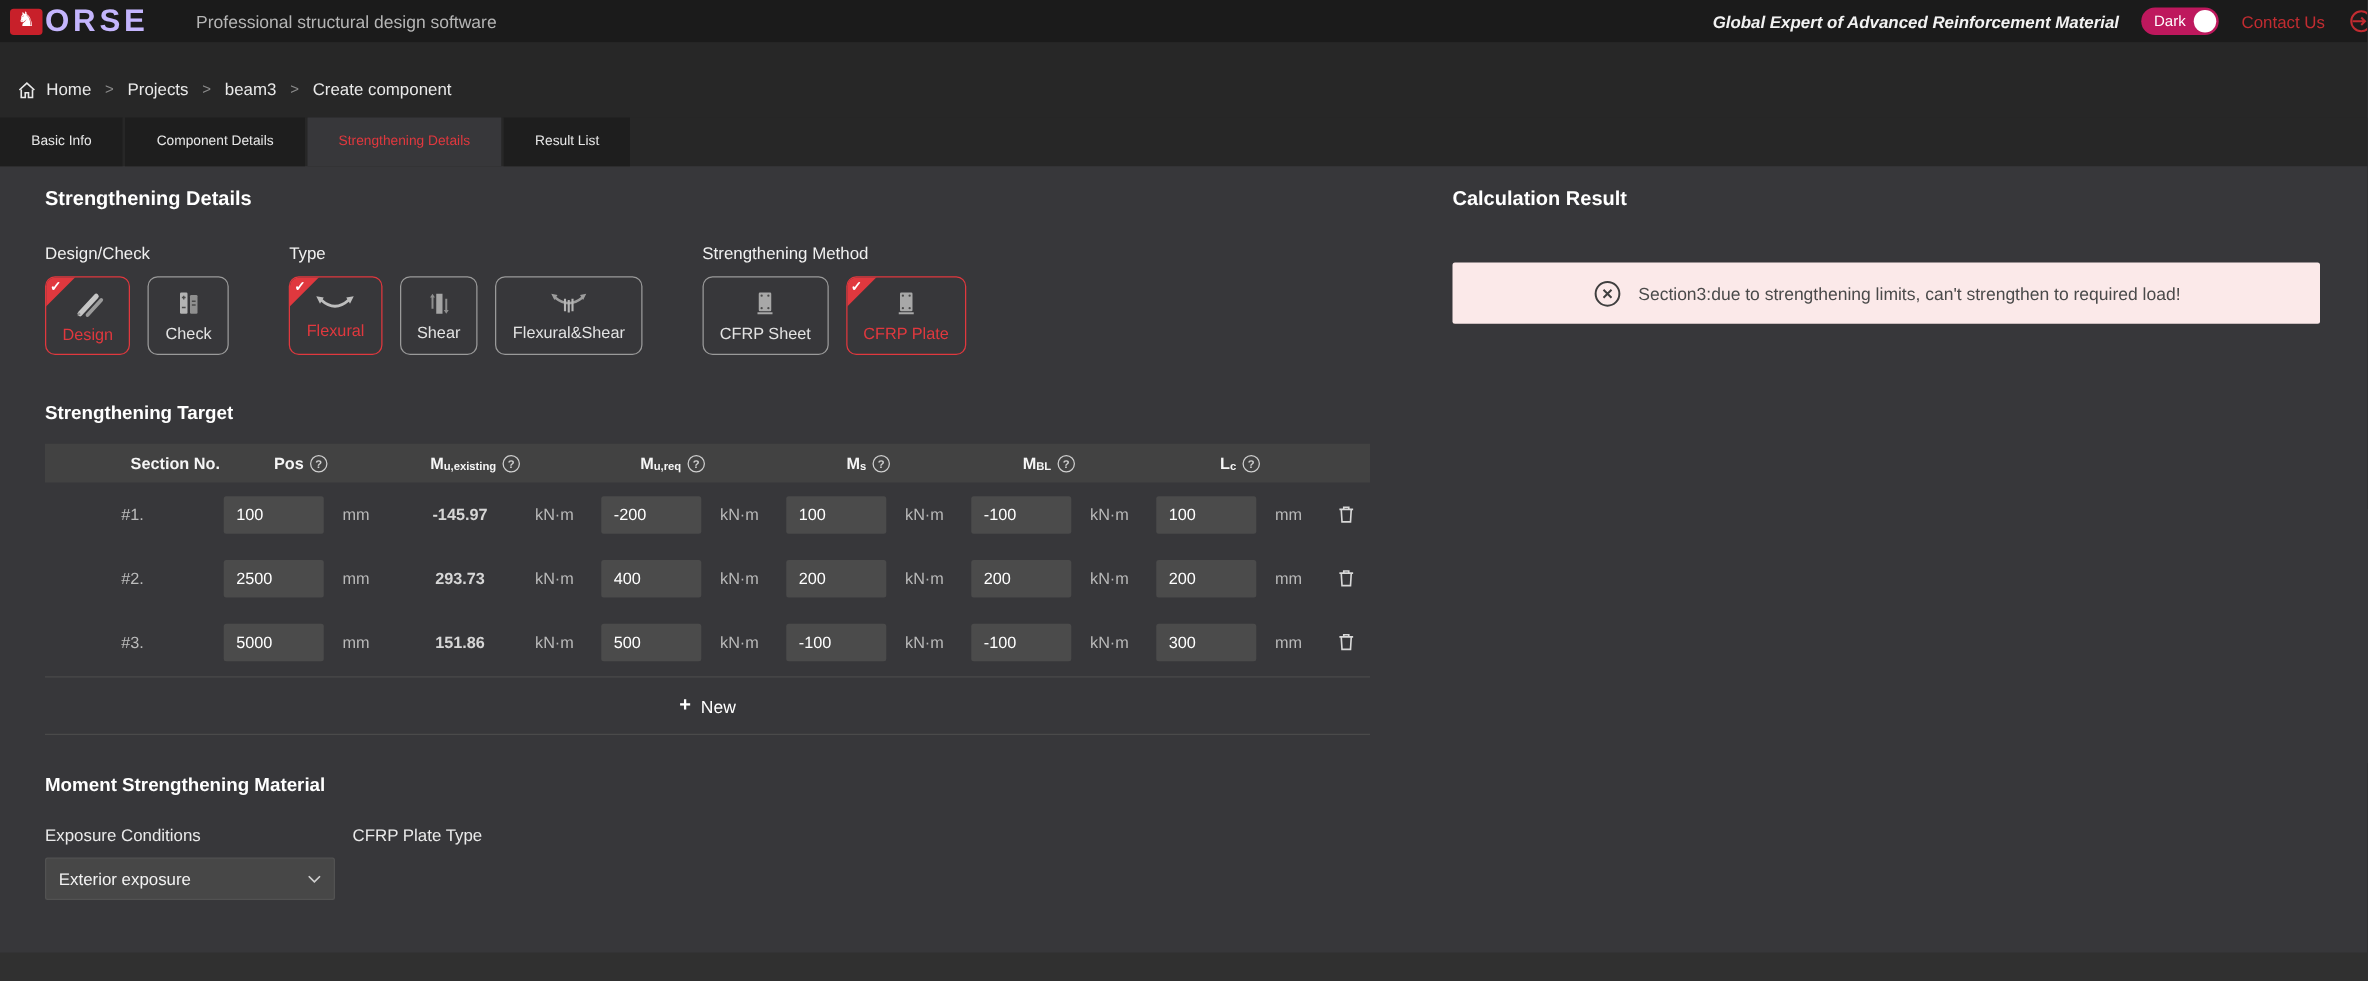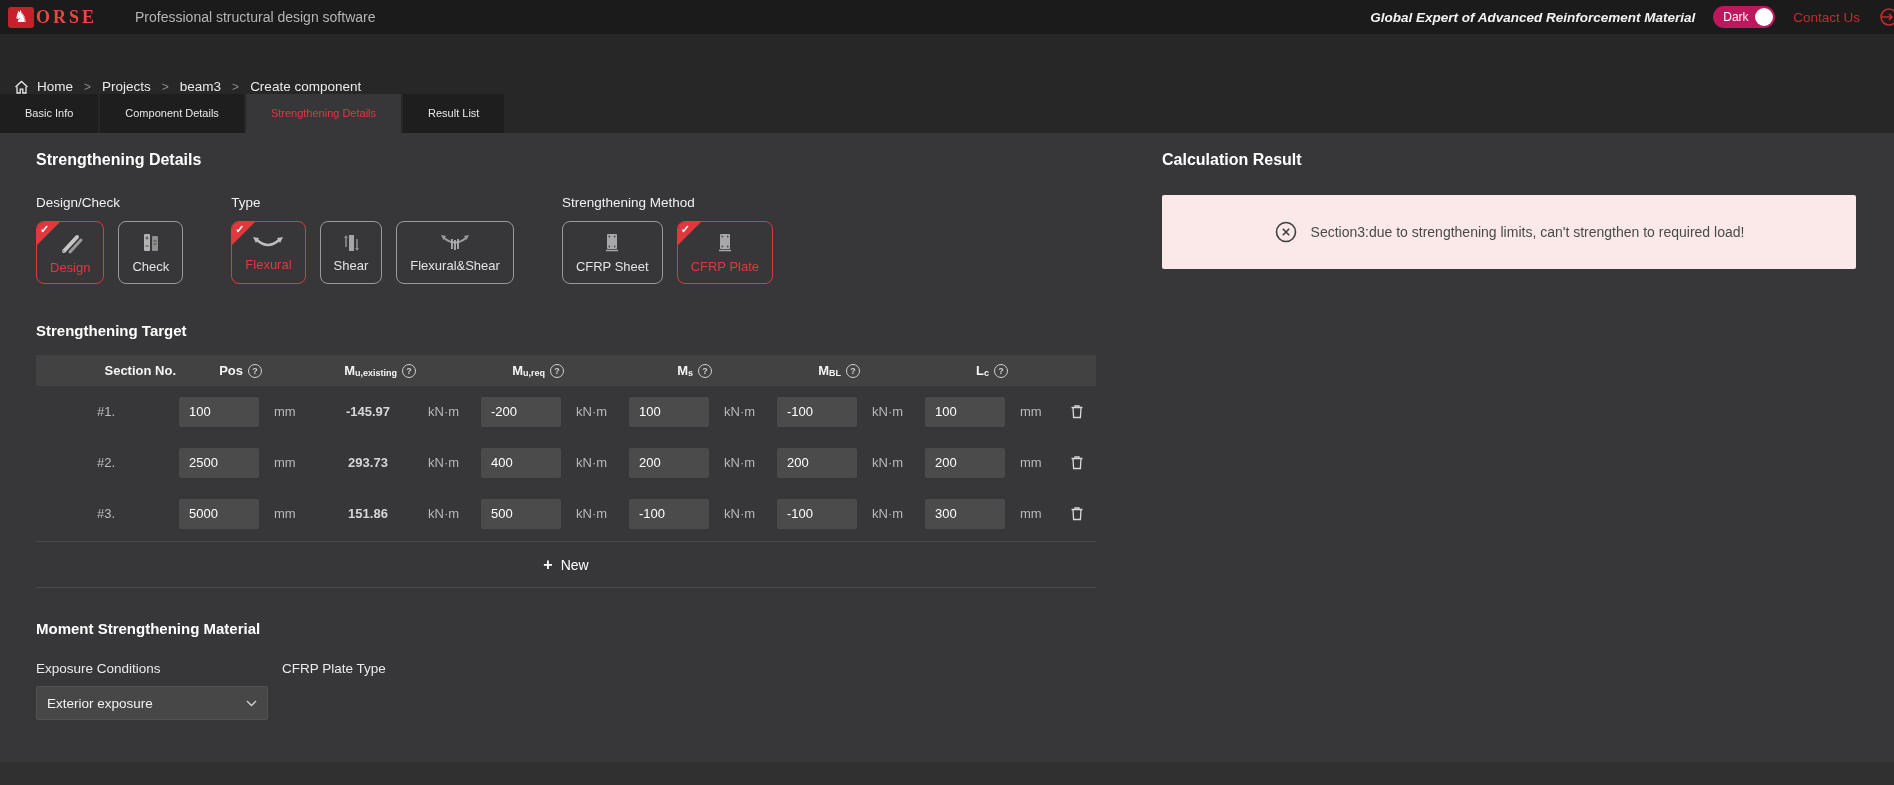--- a/index.html
+++ b/index.html
@@ -17,35 +17,35 @@
   *{box-sizing:border-box;margin:0;padding:0}
   html,body{width:1894px;height:785px;overflow:hidden;background:#303030;
     font-family:"Liberation Sans",sans-serif;color:var(--txt);font-size:13px}
 
   
   .topbar{height:34px;background:var(--topbar);display:flex;align-items:center;
     padding-left:8px;overflow:hidden;white-space:nowrap}
   .logo{display:flex;align-items:center;gap:2px}
   .logo-mark{width:26px;height:21px;background:#c8202a;border-radius:3px;color:#fff;
     display:flex;align-items:center;justify-content:center;font-size:16px;line-height:1}
-  .logo-letters{color:#ef4444;font-weight:900;font-size:18px;letter-spacing:3px;
-    font-family:Liberation Serif, serif}
+  .logo-letters{color:#c4b5fd;font-weight:900;font-size:25px;letter-spacing:3px;
+    font-family:Liberation Sans, sans-serif}
   .tagline{color:var(--muted);font-size:14px;margin-left:38px}
   .topbar-right{margin-left:auto;display:flex;align-items:center;gap:18px;padding-right:0}
   .slogan{color:#f2f2f2;font-weight:bold;font-style:italic;font-size:13.5px}
   .toggle{width:62px;height:22px;border-radius:11px;background:#be185d;display:flex;
     align-items:center;cursor:pointer;position:relative}
   .toggle-label{color:#fff;font-size:12px;margin-left:10px}
   .toggle-knob{position:absolute;right:2px;top:2px;width:18px;height:18px;border-radius:50%;background:#fff}
   .contact{color:#c22c31;font-size:13.5px;cursor:pointer}
   .logout-wrap{width:16px;height:22px;overflow:hidden;flex:0 0 auto}
 
   
   .band{background:var(--band)}
-  .breadcrumb{height:60px;display:flex;align-items:flex-end;padding:14px 14px 0 14px}
+  .breadcrumb{height:60px;display:flex;align-items:center;padding:14px 14px 0 14px}
   .crumb{color:#e9e9e9;font-size:13.5px;cursor:pointer}
   .crumb-sep{color:#8a8a8a;margin:0 11px;font-size:12px}
   .home-ic{display:inline-flex;margin-right:8px;transform:translateY(1px)}
 
   
   .tabbar{height:39px;display:flex;background:var(--band)}
   .tab{height:39px;line-height:39px;padding:0 25px;background:var(--tab);margin-right:2px;
     font-size:11px;color:#e8e8e8;cursor:pointer}
   .tab.active{background:var(--panel);color:var(--accent)}
 
@@ -96,21 +96,21 @@
 
   
   .mat-title{margin-top:32px}
   .mat-grid{display:grid;grid-template-columns:232px 232px;column-gap:14px;margin-top:24px}
   .mat-label{font-size:13.5px;color:#eaeaea}
   .select{margin-top:10px;height:31px;background:#474747;border:1px solid #525252;border-radius:2px;
     display:flex;align-items:center;justify-content:space-between;padding:16px 10px;cursor:pointer}
   .select .selval{font-size:13.5px;color:#f2f2f2}
 
   
-  .err-box{margin-top:26px;width:694px;height:74px;background:#fbe9e9;border-radius:2px;
+  .err-box{margin-top:41px;width:694px;height:49px;background:#fbe9e9;border-radius:2px;
     display:flex;align-items:center;justify-content:center;gap:13px}
   .err-box .msg{color:#4a4a4a;font-size:14px}
 </style>
 </head>
 <body>
 
 <div class="topbar">
   <div class="logo">
     <span class="logo-mark">♞</span>
     <span class="logo-letters">ORSE</span>

